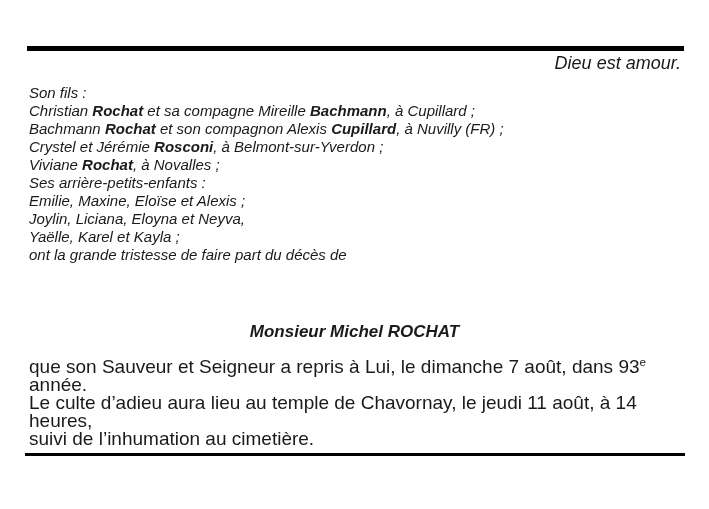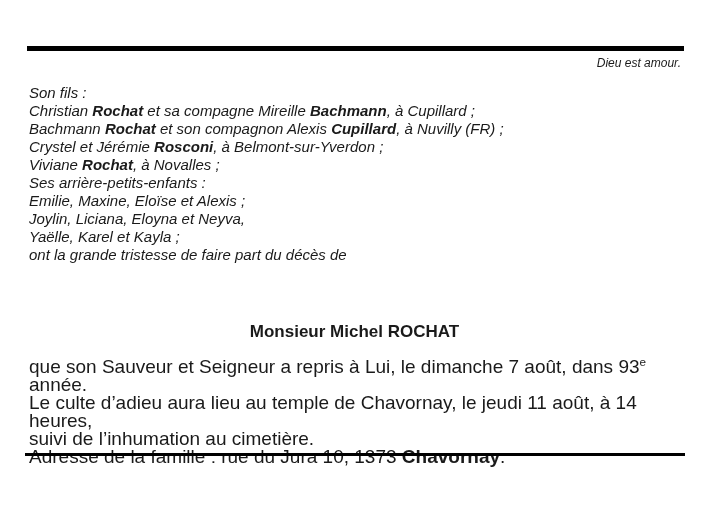--- a/index.html
+++ b/index.html
@@ -22,21 +22,21 @@
     top: 46px;
     width: 657px;
     height: 5px;
     background: #000000;
   }
   .motto {
     position: absolute;
     top: 54px;
     right: 28px;
     font-style: italic;
-    font-size: 12px;
+    font-size: 18px;
     line-height: 18px;
     text-align: right;
   }
   .family-block {
     position: absolute;
     left: 29px;
     top: 84px;
     right: 25px;
     font-size: 15px;
     line-height: 18px;
@@ -44,20 +44,21 @@
   }
   .deceased-name {
     position: absolute;
     left: 0;
     right: 0;
     top: 322px;
     text-align: center;
     font-weight: bold;
     font-size: 17px;
     line-height: 20px;
+    font-style: italic;
   }
   .details-block {
     position: absolute;
     left: 29px;
     top: 358px;
     right: 16px;
     font-size: 19px;
     line-height: 18px;
   }
   .line { white-space: pre-wrap; }
@@ -91,16 +92,15 @@
       <div class="line"><span>Emilie, Maxine, Eloïse et Alexis ;</span></div>
       <div class="line"><span>Joylin, Liciana, Eloyna et Neyva,</span></div>
       <div class="line"><span>Yaëlle, Karel et Kayla ;</span></div>
       <div class="line"><span>ont la grande tristesse de faire part du décès de</span></div>
     </div>
   <div class="deceased-name">Monsieur Michel ROCHAT</div>
   <div class="details-block" id="detail-lines">
       <div class="line"><span>que son Sauveur et Seigneur a repris à Lui, le dimanche 7 août, dans 93</span><sup>e</sup><span> année.</span></div>
       <div class="line"><span>Le culte d’adieu aura lieu au temple de Chavornay, le jeudi 11 août, à 14 heures,</span></div>
       <div class="line"><span>suivi de l’inhumation au cimetière.</span></div>
-      <div class="line"><span>Adresse de la famille : rue du Jura 10, 1373 </span><span class="b">Chavornay</span><span>.</span></div>
     </div>
   <div class="bottom-rule"></div>
 </div>
 
 </body></html>

